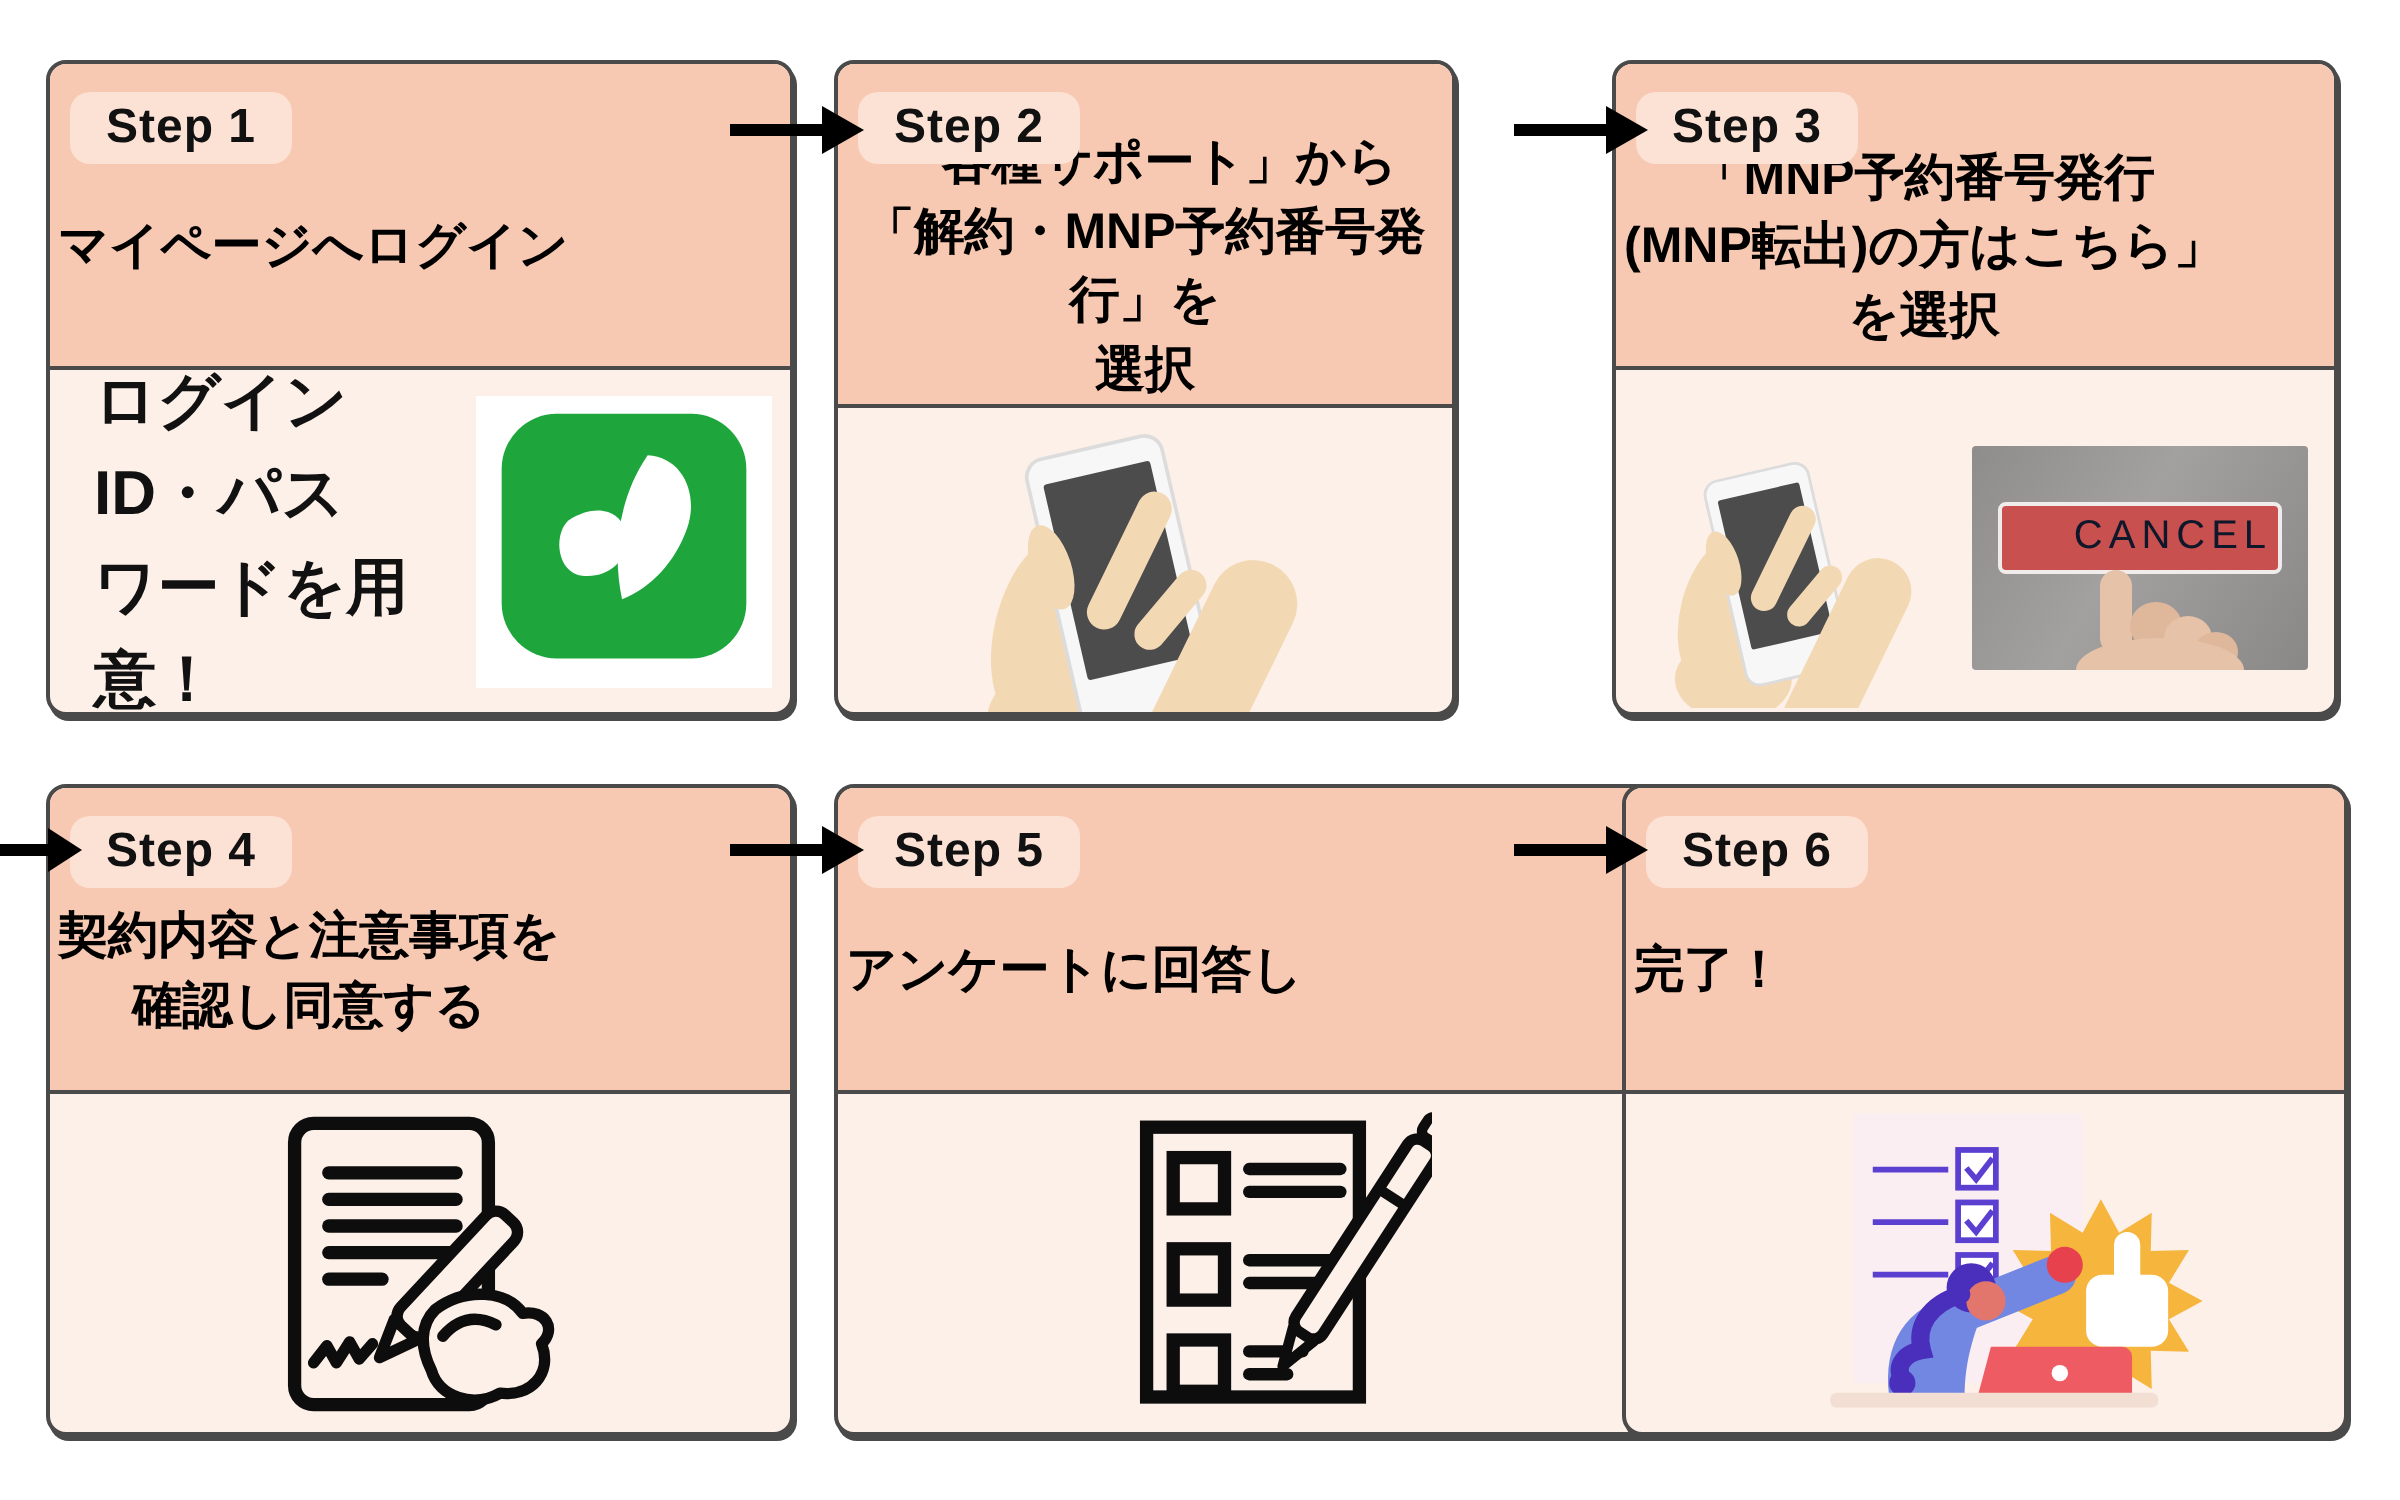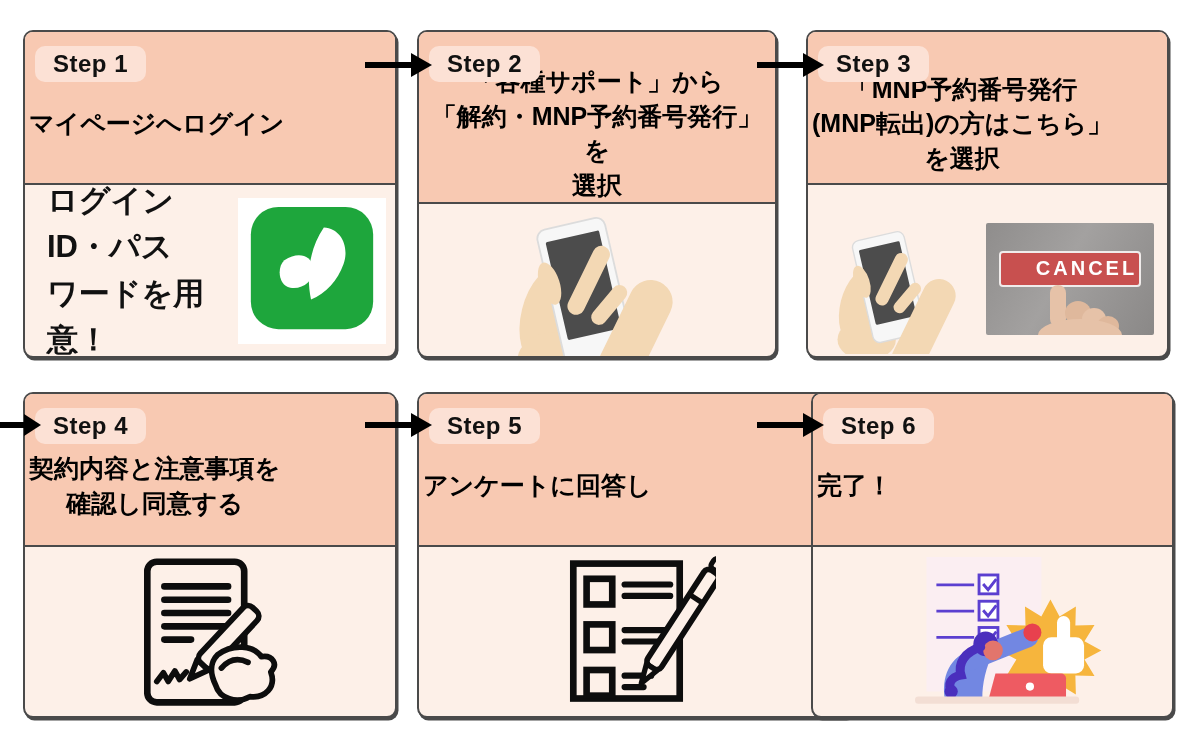--- a/index.html
+++ b/index.html
@@ -16,21 +16,21 @@
         white-space:pre-line;padding:0 4px;}
   .card-body{flex:1;display:flex;align-items:center;justify-content:center;position:relative;overflow:hidden;}
 
   .login-row{display:flex;align-items:center;width:100%;box-sizing:border-box;padding:0 8px 0 22px;gap:4px;}
   .note{font-weight:bold;font-size:31px;line-height:1.5;color:#111;white-space:pre-line;flex:1;}
 
   .photo{position:relative;width:168px;height:112px;overflow:hidden;border-radius:2px;
         background:linear-gradient(120deg,#8f8d8c 0%,#a3a1a0 45%,#8a8887 100%);}
   .cancel-btn{position:absolute;left:13px;right:13px;top:28px;height:36px;background:#c8504f;
         border:2px solid #f0eceb;border-radius:4px;display:flex;align-items:center;justify-content:center;
-        color:#ffffff;font-weight:bold;font-size:20px;letter-spacing:3px;box-sizing:border-box;padding-left:33px;}
+        color:#0f172a;font-weight:normal;font-size:20px;letter-spacing:3px;box-sizing:border-box;padding-left:33px;}
   .finger-svg{position:absolute;left:36px;bottom:-2px;}
 
   .arrow{position:absolute;}
   .phone-left{margin-left:10px;}
 </style>
 </head>
 <body>
 
 <div class="stage">
 
@@ -46,21 +46,21 @@
         <svg width="150" height="146" viewBox="0 0 150 148">
           <rect x="0" y="0" width="150" height="148" fill="#ffffff"></rect>
           <rect x="13" y="9" width="124" height="124" rx="28" fill="#1ea63c"></rect>
           <path d="M87 30 C105 31 113 50 107 67 C101 84 89 97 74 103 C69 79 72 52 87 30 Z" fill="#ffffff"></path>
           <path d="M47 63 C61 54 74 58 76 70 C78 83 67 93 53 91 C41 89 39 70 47 63 Z" fill="#ffffff"></path>
         </svg>
       </div>
     </div>
   </div>
 
-  <div class="card" style="left:417px;top:30px;width:360px;height:328px;">
+  <div class="card" style="left:417px;top:30px;width:311px;height:328px;">
     <div class="card-header">
       <span class="badge">Step 2</span>
       <div class="title">「各種サポート」から
 「解約・MNP予約番号発行」を
 選択</div>
     </div>
     <div class="card-body">
       <svg width="210" height="166" viewBox="0 0 230 182">
         <ellipse cx="62" cy="130" rx="30" ry="55" fill="#f3d8b4" transform="rotate(14 62 130)"></ellipse>
         <ellipse cx="70" cy="178" rx="42" ry="30" fill="#f3d8b4"></ellipse>

